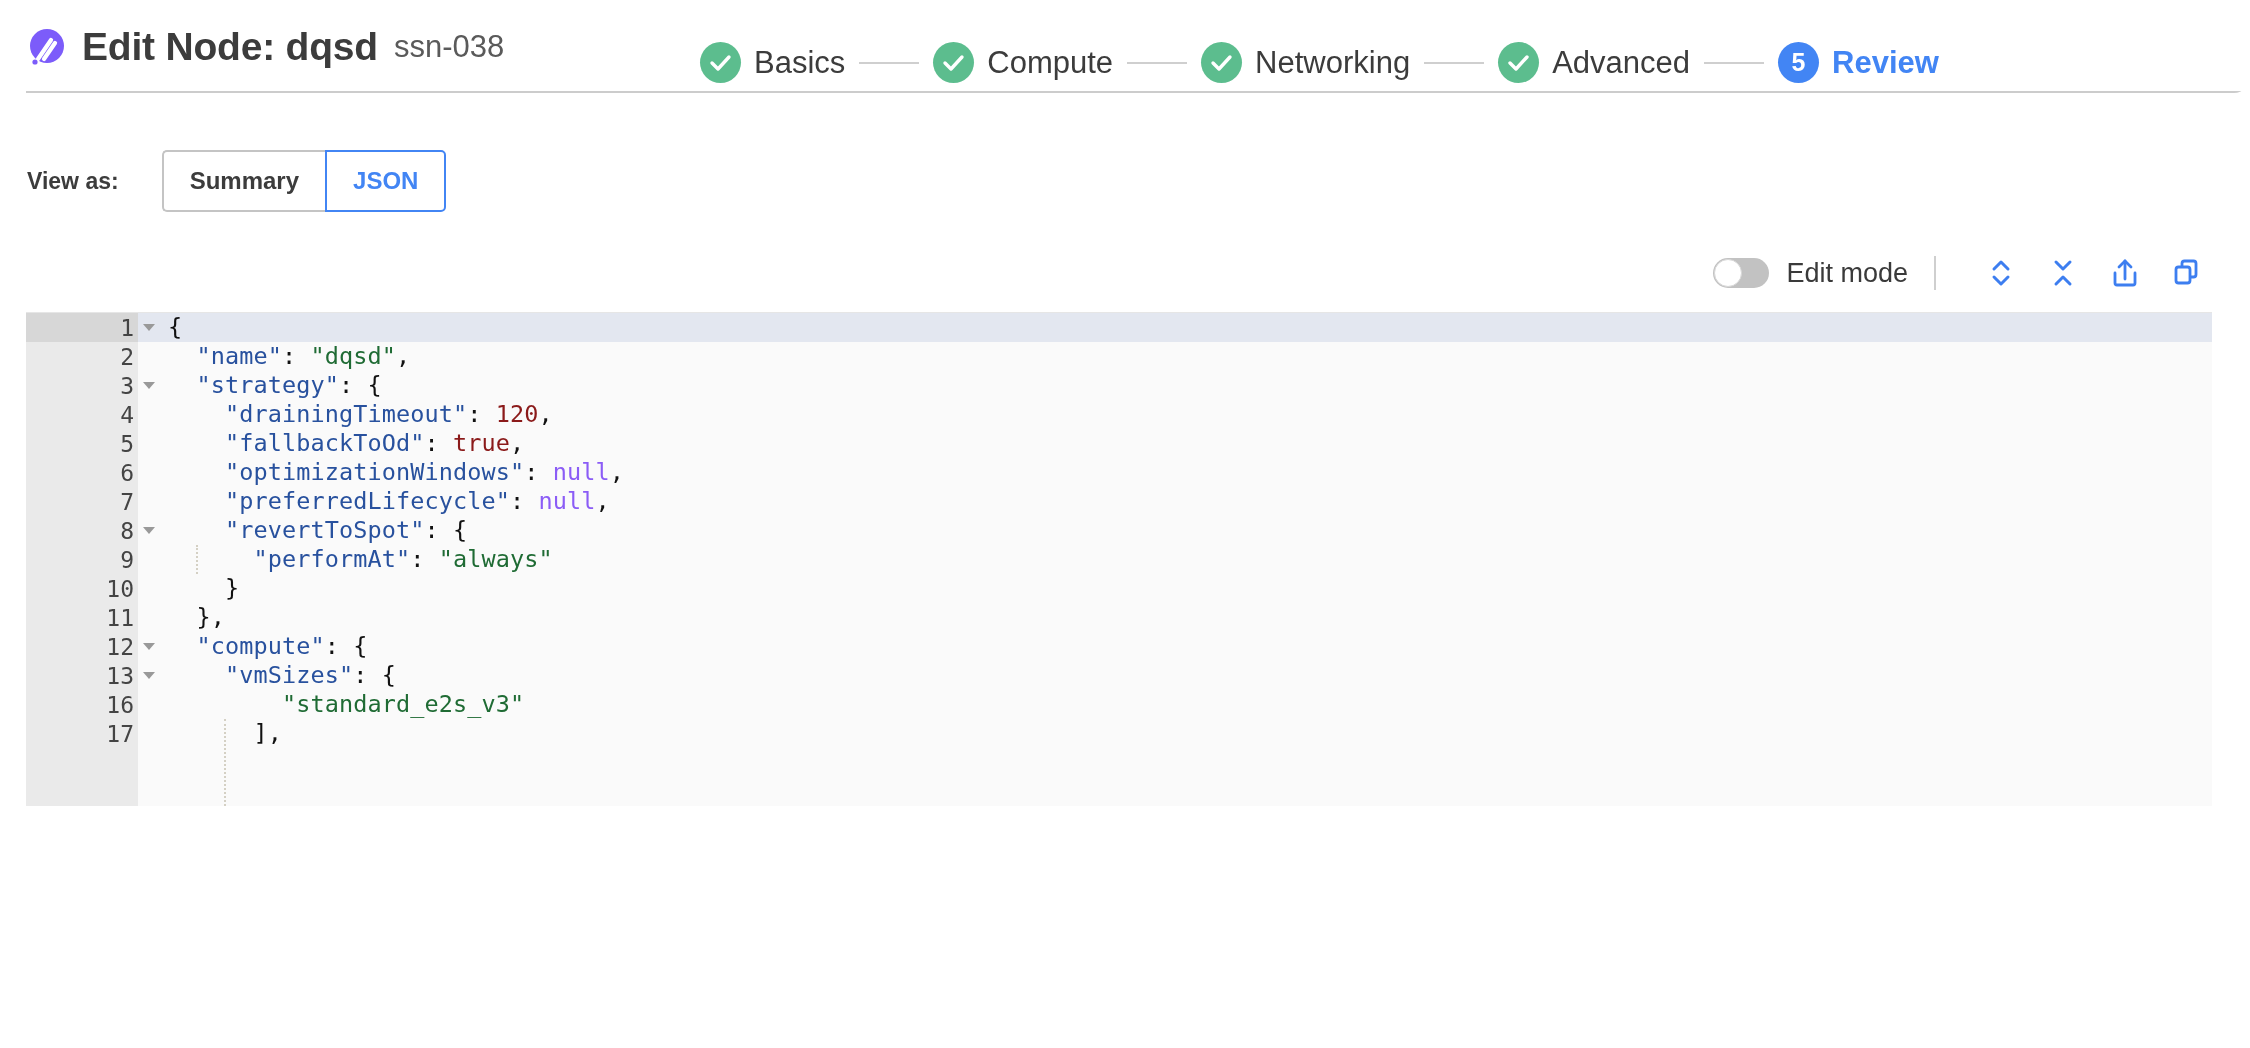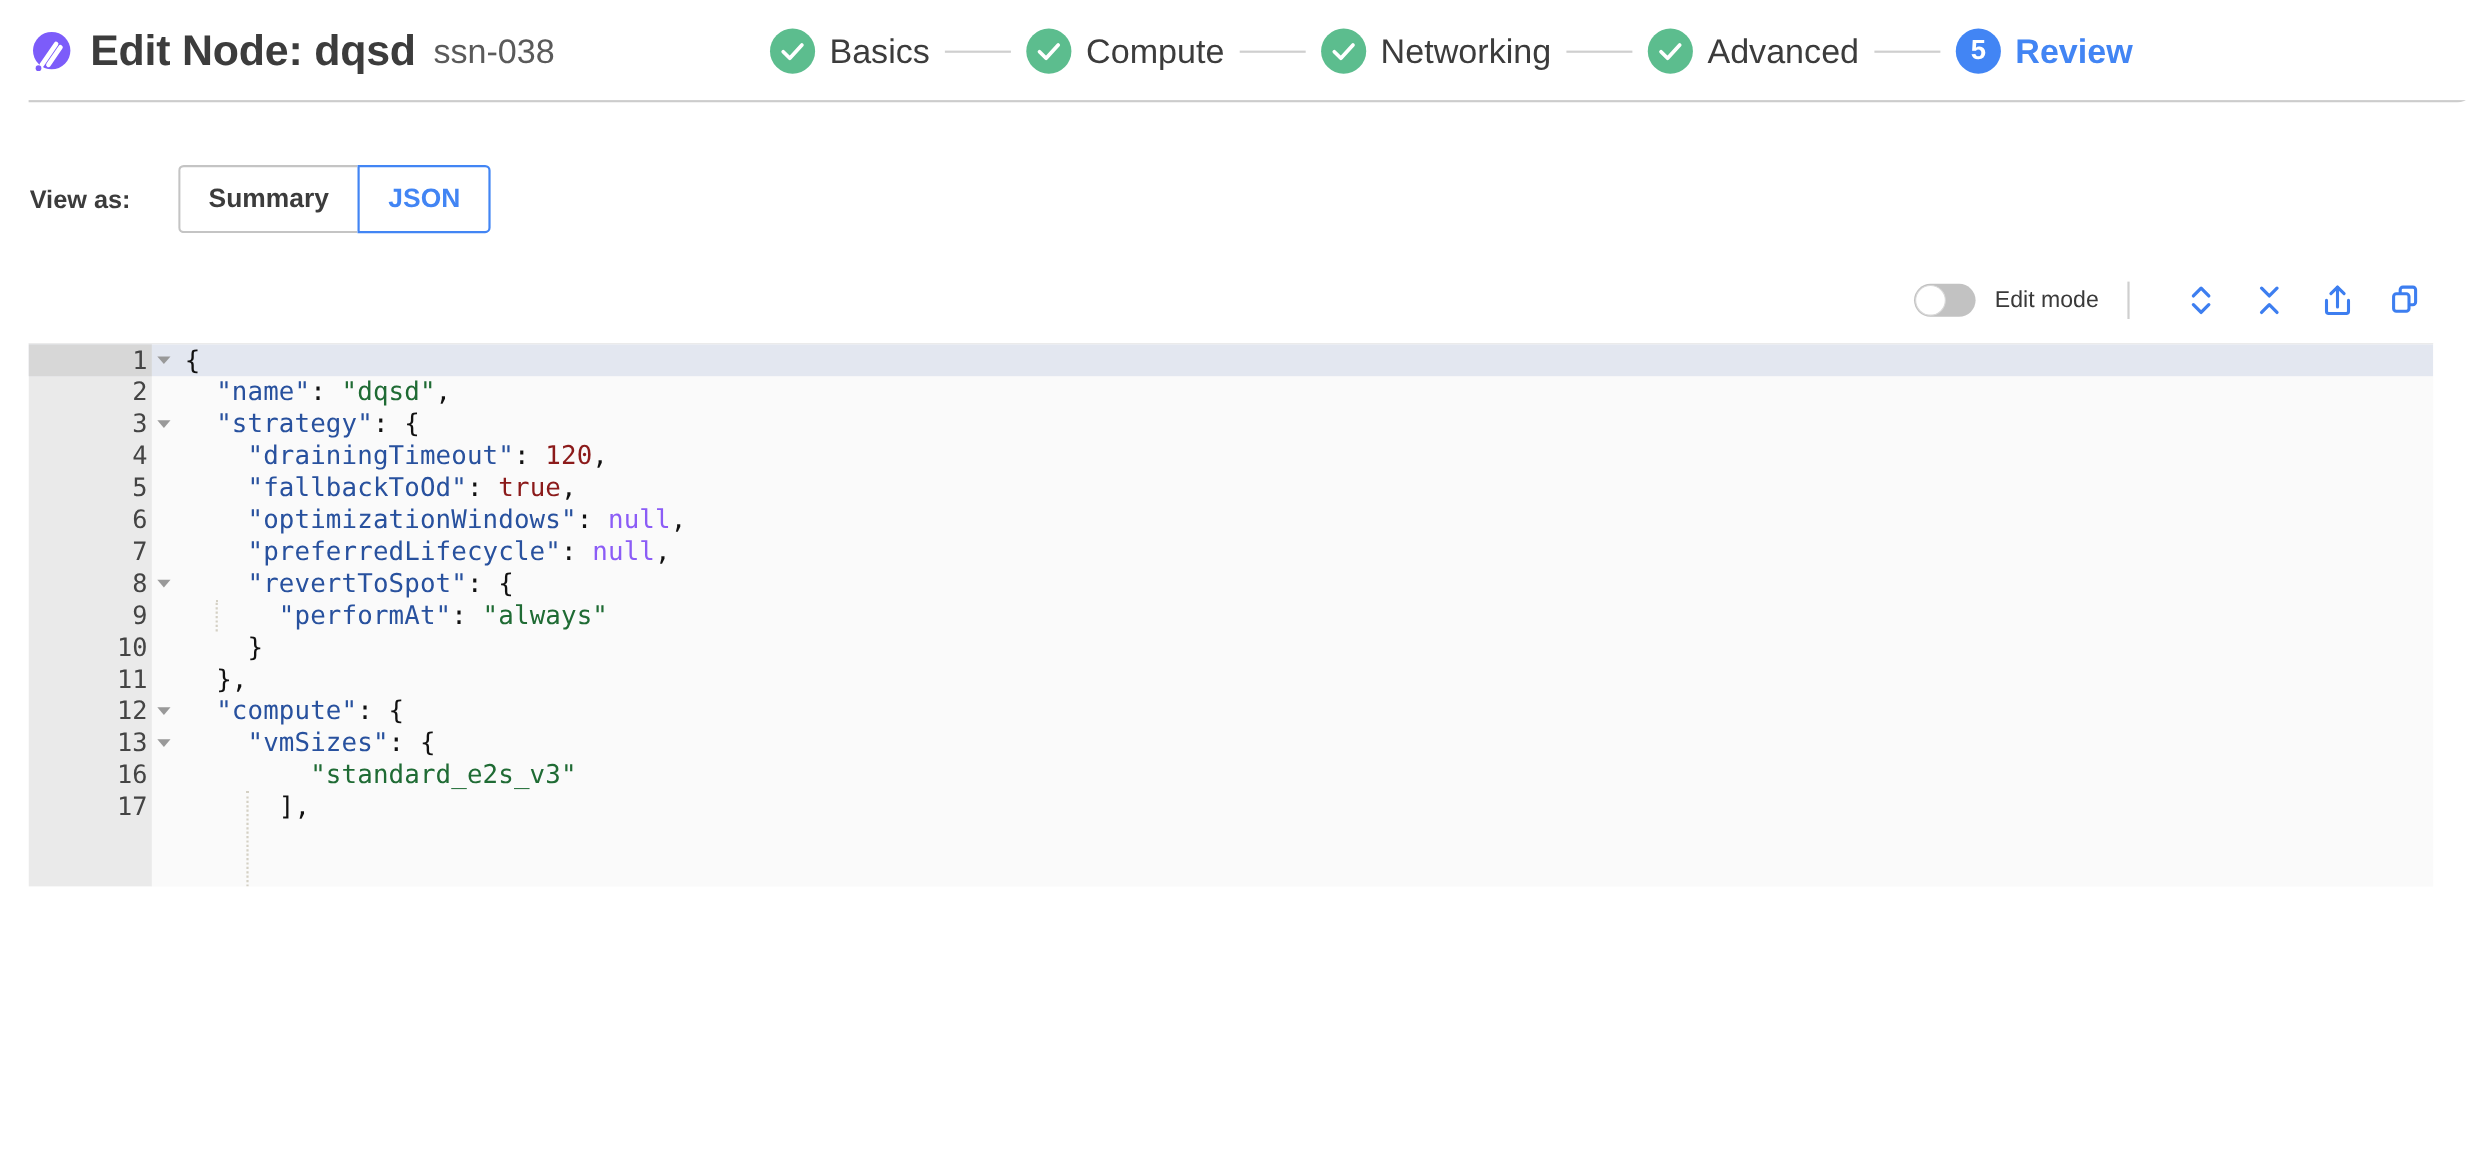--- a/index.html
+++ b/index.html
@@ -42,21 +42,21 @@
     font-size: 31px;
     color: #5a5a5a;
     white-space: nowrap;
     margin-left: 16px;
   }
 
   
   .stepper {
     position: absolute;
     left: 700px;
-    top: 0;
+    top: 16px;
     height: 93px;
     display: flex;
     align-items: center;
     gap: 0;
     white-space: nowrap;
   }
   .step {
     display: flex;
     align-items: center;
     gap: 13px;
@@ -157,21 +157,21 @@
   }
   .toggle .knob {
     position: absolute;
     left: 1px; top: 1px;
     width: 28px; height: 28px;
     border-radius: 50%;
     background: #ffffff;
     border: 1px solid #d8d8d8;
   }
   .toggle-label {
-    font-size: 21px;
+    font-size: 27px;
     color: #3a3a3a;
     margin-left: 17px;
     text-align: center;
   }
   .tb-divider {
     width: 2px;
     height: 34px;
     background: #cfcfcf;
     margin: 0 26px;
   }

